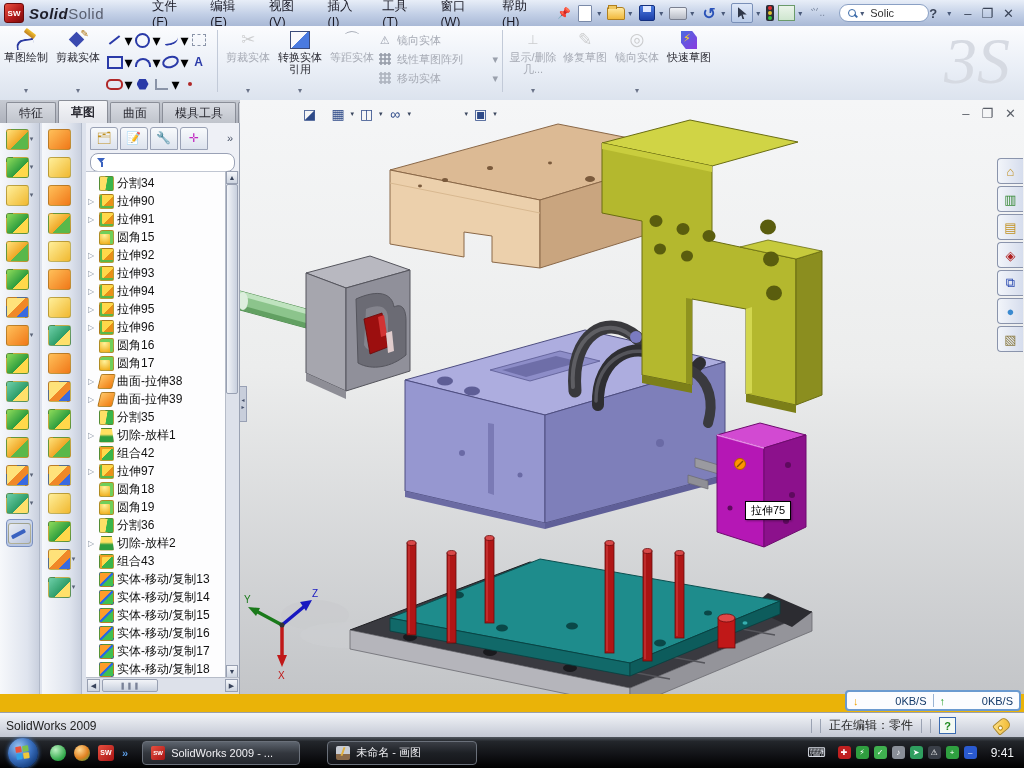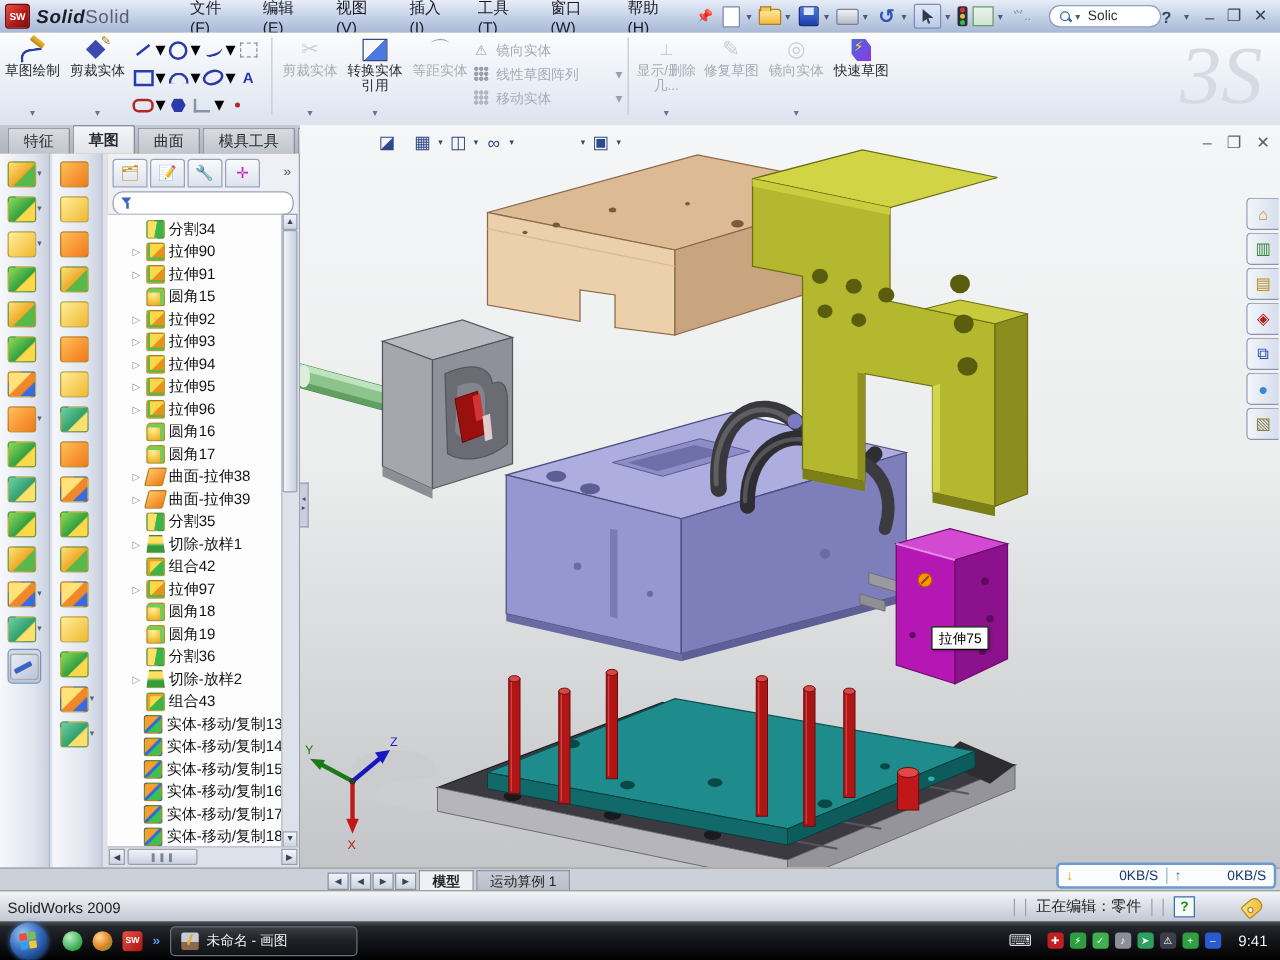--- a/index.html
+++ b/index.html
@@ -113,21 +113,21 @@
   
   #treepanel{position:absolute;left:86px;top:123px;width:154px;height:571px;background:#eef0f6;border-right:1px solid #9aa2b2;box-sizing:border-box;}
   #treetabs{height:26px;display:flex;align-items:center;gap:2px;padding:2px 2px 0 4px;}
   .ttab{width:26px;height:21px;border:1px solid #9aa2b6;border-radius:3px 3px 0 0;background:linear-gradient(#f8fafc,#dde3ee);display:flex;align-items:center;justify-content:center;font-size:12px;}
   .chev{margin-left:auto;color:#4a5468;font-size:11px;padding-right:4px;}
   #filterbar{margin:2px 4px;height:17px;border:1px solid #9aa2b6;border-radius:8px;background:#fff;display:flex;align-items:center;padding:0 6px;gap:4px;}
   .funnel{width:9px;height:9px;position:relative;}
   .funnel::before{content:"";position:absolute;left:0;top:0;border-left:4.5px solid transparent;border-right:4.5px solid transparent;border-top:5px solid #3a62c0;}
   .funnel::after{content:"";position:absolute;left:3.5px;top:4px;width:2px;height:5px;background:#3a62c0;}
   #treescroll{position:absolute;left:0;top:48px;bottom:16px;right:13px;background:#fdfdfe;border-top:1px solid #c0c6d2;overflow:hidden;padding-top:2px;}
-  .titem{display:flex;align-items:center;height:18px;padding-left:20px;gap:3px;white-space:nowrap;}
+  .titem{display:flex;align-items:center;height:18px;padding-left:2px;gap:3px;white-space:nowrap;}
   .titem .arr{width:8px;font-size:8px;color:#8a94a4;}
   .arr.noexp{visibility:hidden;}
   .arr.exp::before{content:"▷";}
   .ticon{width:13px;height:13px;border-radius:2px;border:1px solid rgba(110,100,30,.5);flex:none;}
   .split{background:linear-gradient(100deg,#ffe066 48%,#39b54a 52%);}
   .extrude{background:linear-gradient(135deg,#ffd84a 55%,#e89018 56%);box-shadow:inset 2px -2px 0 #59b84a;}
   .fillet{background:radial-gradient(circle at 35% 35%,#fff29a,#f0b020 75%);box-shadow:inset -3px 3px 0 #6fcf5a;border-radius:4px 2px 2px 2px;}
   .surf{background:linear-gradient(135deg,#ffc668,#f07c10);transform:skewX(-14deg);}
   .cutloft{background:linear-gradient(180deg,#ffe060 40%,#2f9e3f 60%);clip-path:polygon(15% 0,85% 0,100% 100%,0 100%);}
   .combine{background:linear-gradient(135deg,#ffd84a 50%,#39b54a 51%);box-shadow:inset 2px 2px 0 #f0a020;}
@@ -179,21 +179,21 @@
   .flag i{border-radius:1px;}
   .f1{background:#e8503c;} .f2{background:#7cc14c;} .f3{background:#30a0e8;} .f4{background:#f0c838;}
   #quicklaunch{display:flex;align-items:center;gap:8px;margin-left:12px;}
   .ql{width:16px;height:16px;border-radius:50%;}
   .ql1{background:radial-gradient(circle at 35% 30%,#baf0c0,#2fa848 70%);}
   .ql2{background:radial-gradient(circle at 35% 30%,#ffd890,#e08020 55%,#3fa040 95%);}
   .ql3{border-radius:3px;background:linear-gradient(135deg,#e85040,#a81414);color:#fff;font-size:7px;font-weight:bold;display:flex;align-items:center;justify-content:center;}
   .qlchev{color:#5a9ae0;font-size:11px;font-weight:bold;}
   .taskbtn{height:24px;margin-left:14px;border:1px solid #6a707a;border-radius:4px;display:flex;align-items:center;gap:6px;padding:0 8px;font-size:11px;color:#f0f0f4;box-sizing:border-box;}
   .taskbtn.active{width:158px;background:linear-gradient(#5d646e,#33373e 50%,#24272d);}
-  .taskbtn.idle{width:150px;background:linear-gradient(#3a3e45,#1d2025 50%,#141519);margin-left:8px;}
+  .taskbtn.idle{width:150px;background:linear-gradient(#3a3e45,#1d2025 50%,#141519);margin-left:27px;}
   .tbswico{width:14px;height:14px;border-radius:2px;background:linear-gradient(135deg,#e85040,#a81414);color:#fff;font-size:6px;font-weight:bold;display:flex;align-items:center;justify-content:center;flex:none;}
   .tbpaint{width:14px;height:14px;border-radius:2px;background:linear-gradient(180deg,#c8ccd4 55%,#8a6a4a 56%);position:relative;flex:none;}
   .tbpaint::before{content:"";position:absolute;left:6px;top:1px;width:2px;height:9px;background:#e0b040;transform:rotate(20deg);}
   .tlabel2{white-space:nowrap;overflow:hidden;}
   #tray{margin-left:auto;display:flex;align-items:center;gap:6px;padding-right:10px;}
   .kbico{color:#d8dce4;font-size:13px;margin-right:6px;}
   .tico{width:13px;height:13px;border-radius:3px;display:flex;align-items:center;justify-content:center;font-size:8px;color:#fff;}
   #clock{color:#f2f4f8;font-size:12px;margin-left:8px;text-shadow:0 1px 2px #000;}
 </style>
 </head>
@@ -991,32 +991,20 @@
     </div>
 
     <div id="splitter">
         <span>◂</span>
         <span>▸</span>
       </div>
 
     <div id="tooltip75">拉伸75</div>
   </div>
 
-  <div id="doctabs">
-    <div id="docnav">
-      <span class="navbtn">◀</span>
-        <span class="navbtn">◀</span>
-        <span class="navbtn">▶</span>
-        <span class="navbtn">▶</span>
-    </div>
-    <div style="display:flex;">
-      <div class="dtab active">模型</div>
-        <div class="dtab plain">运动算例 1</div>
-    </div>
-  </div>
 
   <div id="statusbar">
     <span id="statusleft">SolidWorks 2009</span>
     <div id="statusright">
       <span class="sep"></span>
         <span class="sep"></span>
       <span>正在编辑：零件</span>
       <span class="sep"></span>
         <span class="sep"></span>
       <span class="qbox">?</span>
@@ -1044,20 +1032,24 @@
           <i class="f2"></i>
           <i class="f3"></i>
           <i class="f4"></i>
         </div>
     </div>
     <div id="quicklaunch">
       <span class="ql ql1"></span>
       <span class="ql ql2"></span>
       <span class="ql ql3">SW</span>
       <span class="qlchev">»</span>
+    </div>
+    <div class="taskbtn active">
+      <span class="tbswico">SW</span>
+      <span class="tlabel2">SolidWorks 2009 - ...</span>
     </div>
     <div class="taskbtn idle">
       <span class="tbpaint"></span>
       <span class="tlabel2">未命名 - 画图</span>
     </div>
     <div id="tray">
       <span class="kbico">⌨</span>
       <span id="trayicons" style="display:flex;gap:5px;">
         <span class="tico" style="background: rgb(192, 32, 32);">✚</span>
           <span class="tico" style="background: rgb(47, 158, 63);">⚡</span>

